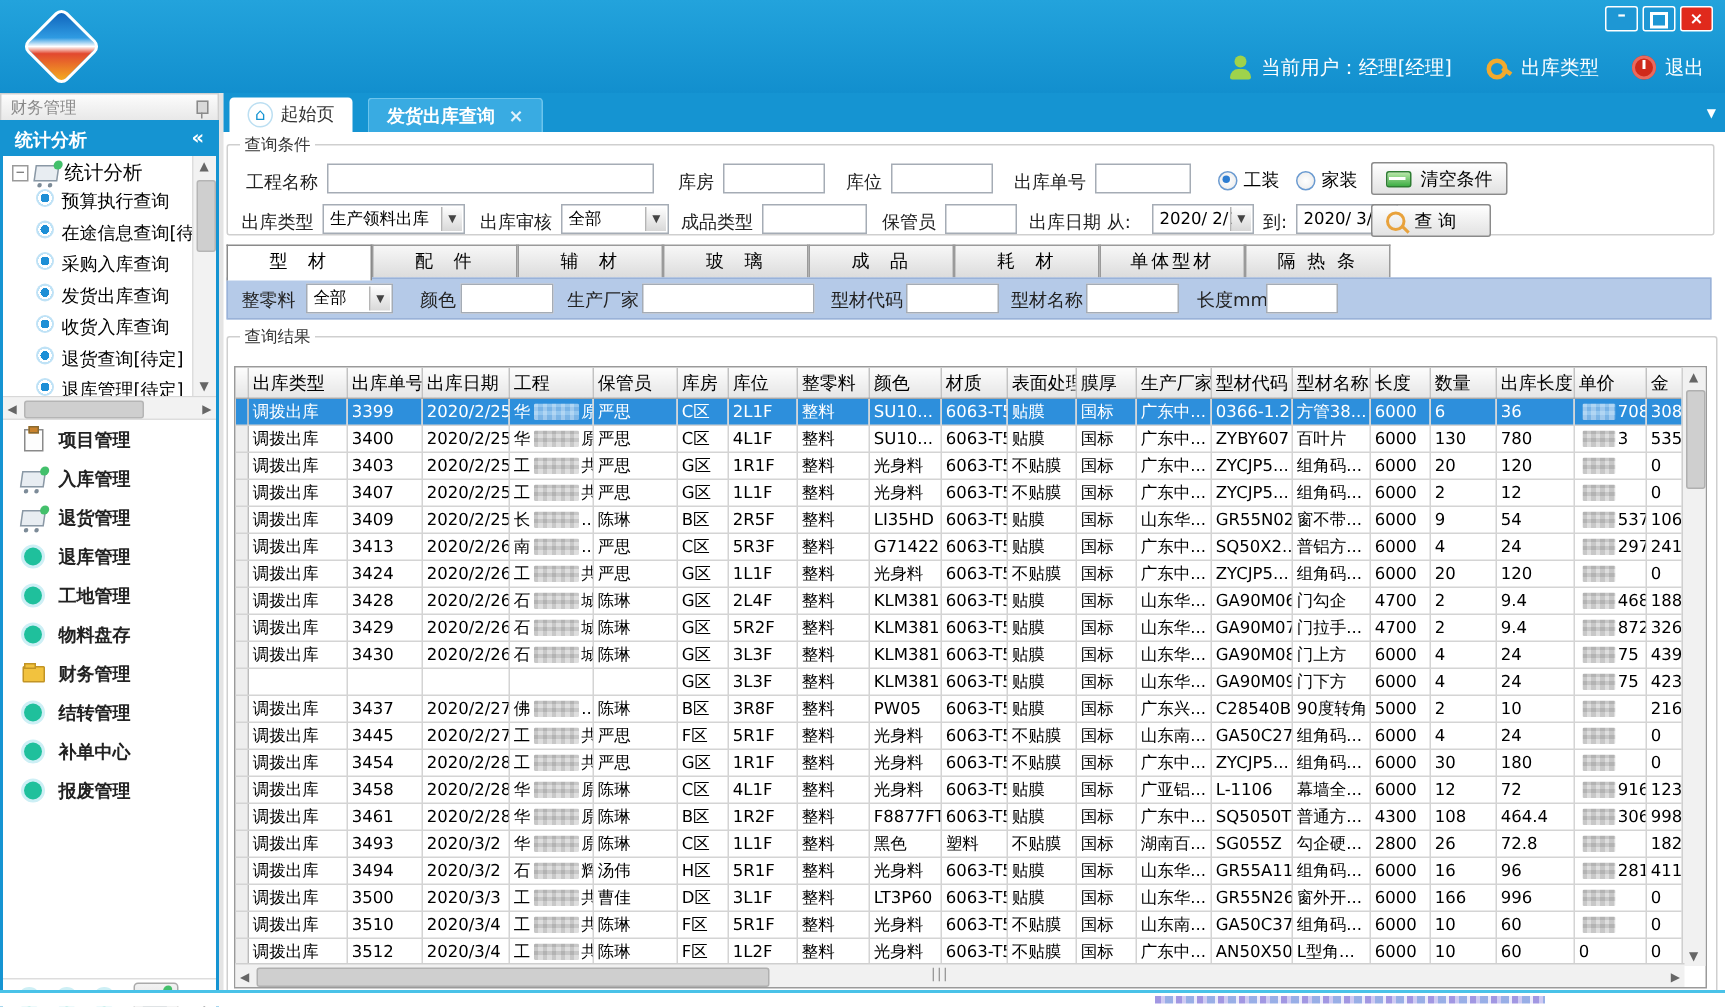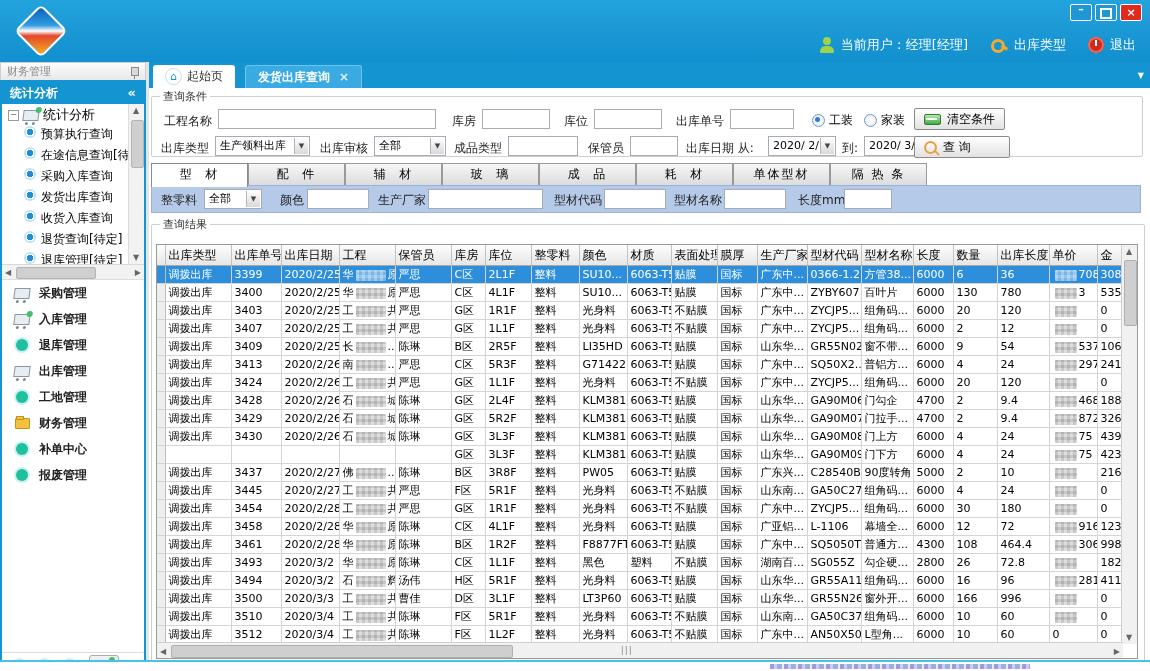--- a/index.html
+++ b/index.html
@@ -216,53 +216,65 @@
       </div>
     </div>
     <div id="tree-hscroll">
       <span class="sb-arrow" style="left:3px;top:3px">◀</span>
       <div class="thumb"></div>
       <span class="sb-arrow" style="right:3px;top:3px">▶</span>
     </div>
     <div id="modules">
         <div class="module-item">
           <span class="mod-ic">
-            <span class="mic-cart"></span>
+            <span class="clip"></span>
           </span>
-          <span>采购管理</span>
+          <span>项目管理</span>
         </div>
         <div class="module-item">
           <span class="mod-ic">
             <span class="mic-cart green"></span>
           </span>
           <span>入库管理</span>
         </div>
         <div class="module-item">
           <span class="mod-ic">
+            <span class="mic-cart green"></span>
+          </span>
+          <span>退货管理</span>
+        </div>
+        <div class="module-item">
+          <span class="mod-ic">
             <span class="dot-teal"></span>
           </span>
           <span>退库管理</span>
-        </div>
-        <div class="module-item">
-          <span class="mod-ic">
-            <span class="mic-cart"></span>
-          </span>
-          <span>出库管理</span>
         </div>
         <div class="module-item">
           <span class="mod-ic">
             <span class="dot-teal"></span>
           </span>
           <span>工地管理</span>
         </div>
         <div class="module-item">
           <span class="mod-ic">
+            <span class="dot-teal"></span>
+          </span>
+          <span>物料盘存</span>
+        </div>
+        <div class="module-item">
+          <span class="mod-ic">
             <span class="folder"></span>
           </span>
           <span>财务管理</span>
+        </div>
+        <div class="module-item">
+          <span class="mod-ic">
+            <span class="dot-teal"></span>
+          </span>
+          <span>结转管理</span>
         </div>
         <div class="module-item">
           <span class="mod-ic">
             <span class="dot-teal"></span>
           </span>
           <span>补单中心</span>
         </div>
         <div class="module-item">
           <span class="mod-ic">
             <span class="dot-teal"></span>
@@ -340,21 +352,21 @@
     <span class="flabel" style="left:534px;top:36px">出库日期 从:</span>
     <div class="combo" style="left:616px;top:32px;width:68px">
       <span>2020/ 2/16</span>
       <span class="arr">▼</span>
     </div>
     <span class="flabel" style="left:690px;top:36px">到:</span>
     <div class="combo" style="left:712px;top:32px;width:68px">
       <span>2020/ 3/16</span>
       <span class="arr">▼</span>
     </div>
-    <div class="btn" style="left:762px;top:32px;width:96px">
+    <div class="btn" style="left:762px;top:32px;width:80px">
       <span class="ic-mag"></span>
       <span>查  询</span>
     </div>
   </fieldset>
 
   <div id="mat-tabs">
       <div class="mtab active">型  材</div>
       <div class="mtab">配  件</div>
       <div class="mtab">辅  材</div>
       <div class="mtab">玻  璃</div>

